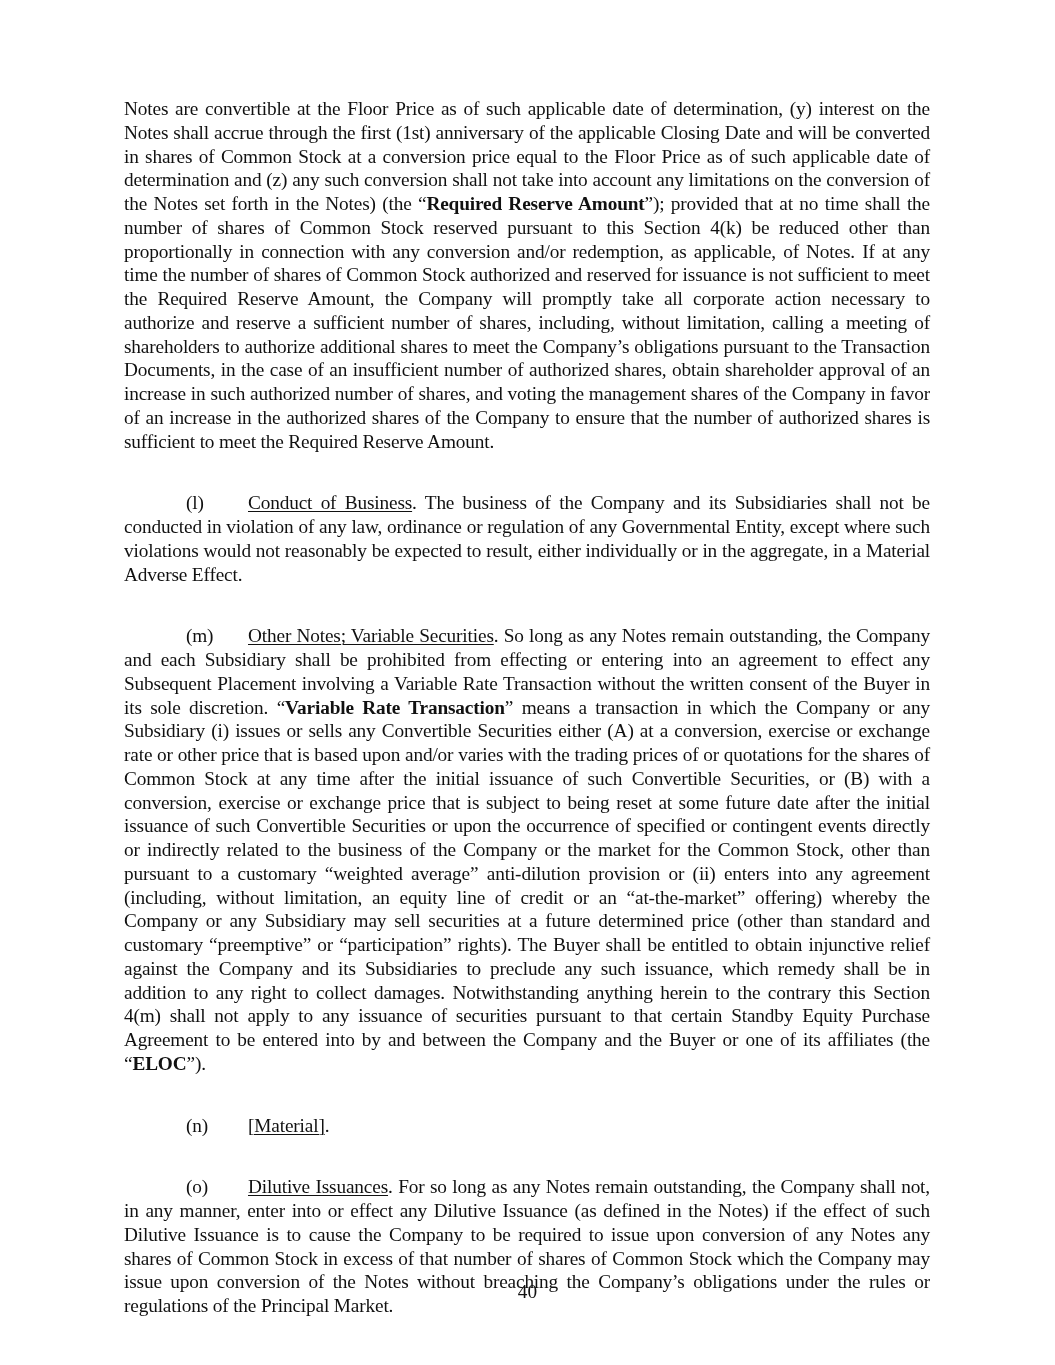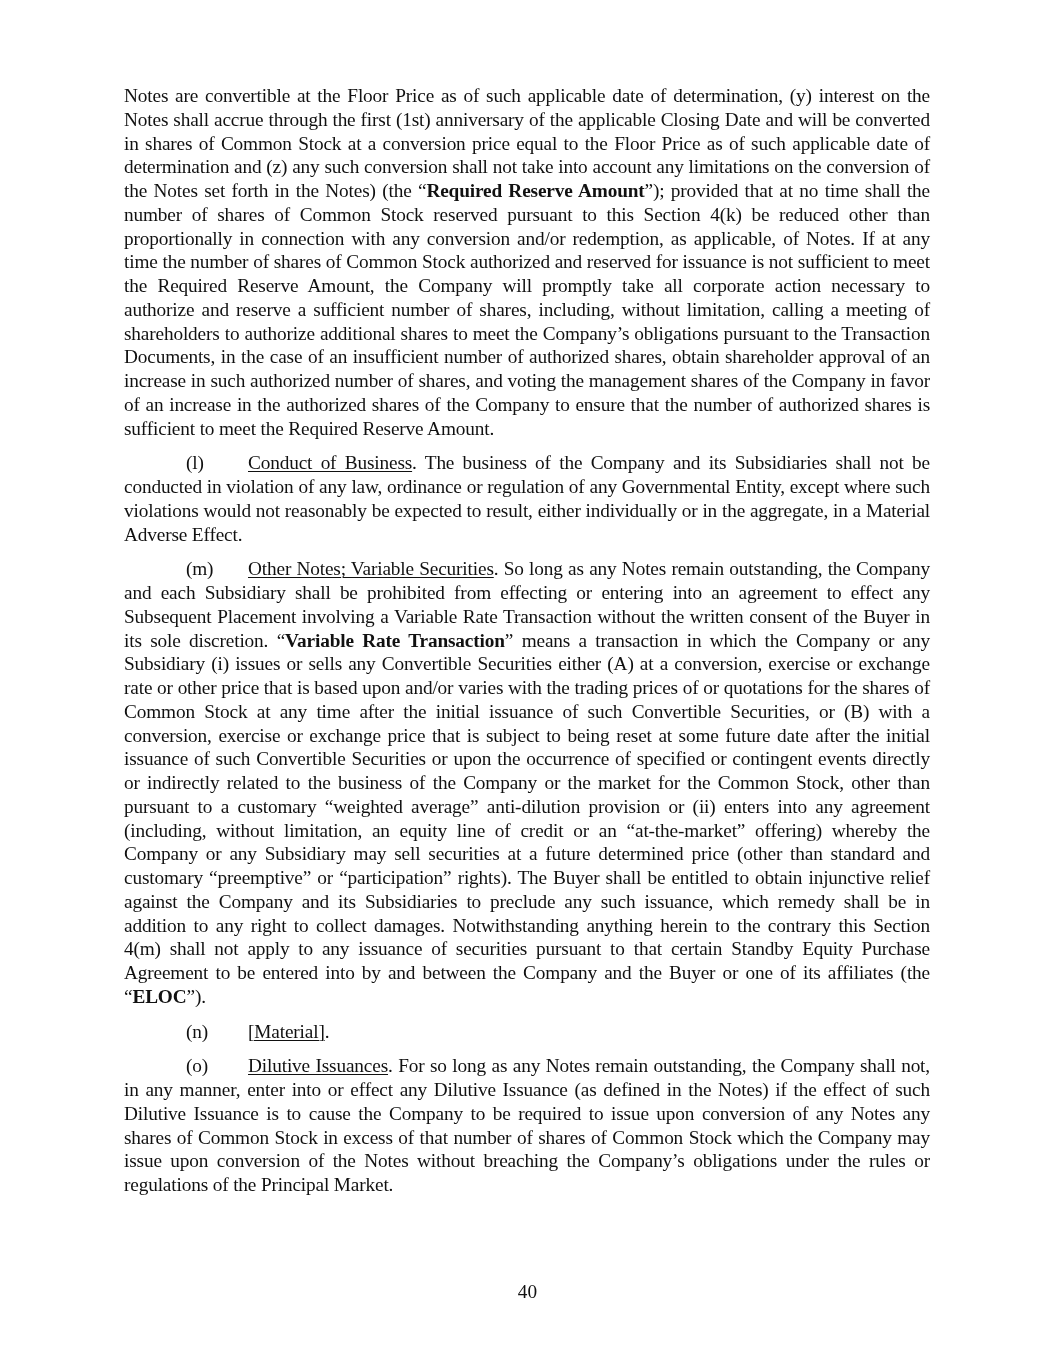--- a/index.html
+++ b/index.html
@@ -11,32 +11,32 @@
       width: 1055px;
       height: 1365px;
       position: relative;
       overflow: hidden;
       font-family: "Liberation Serif", "DejaVu Serif", serif;
       color: #111111;
     }
     .page {
       position: absolute;
       left: 124px;
-      top: 84px;
+      top: 97px;
       width: 806px;
     }
     p {
       margin: 0;
       font-size: 19.3px;
       line-height: 23.75px;
       text-align: justify;
       letter-spacing: -0.15px;
     }
     .para-gap {
-      margin-top: 11px;
+      margin-top: 38px;
     }
     .indent {
       display: inline-block;
       width: 62px;
       margin-left: 62px;
     }
     .u {
       text-decoration: underline;
       text-underline-offset: 2px;
       text-decoration-thickness: 1px;

